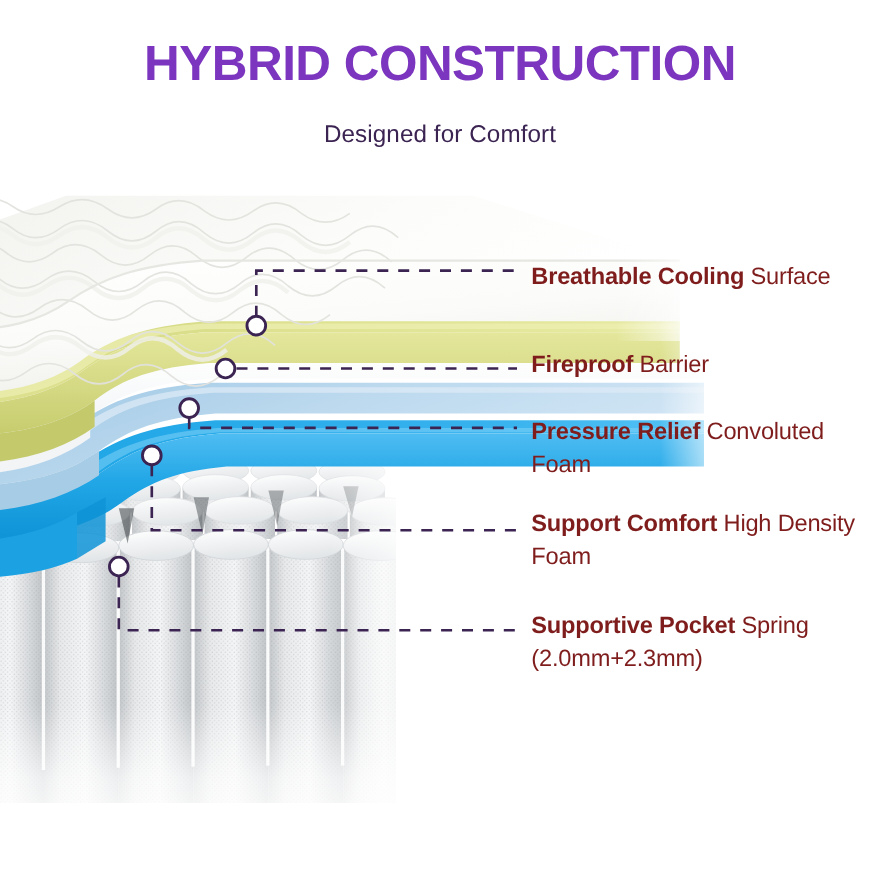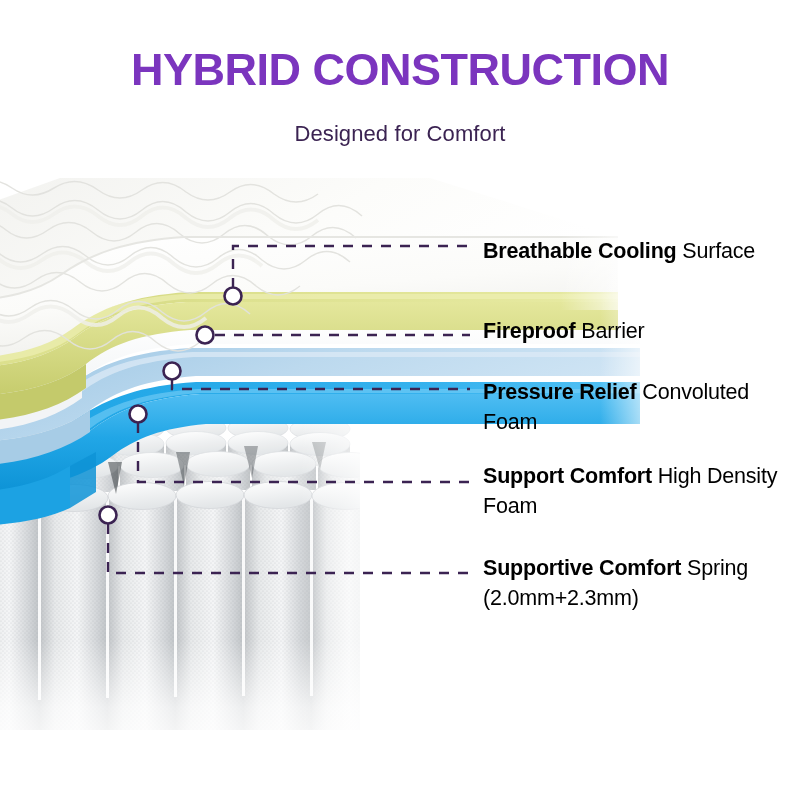--- a/index.html
+++ b/index.html
@@ -29,21 +29,21 @@
     text-align: center;
     padding-top: 34px;
   }
   .title {
     font-family: "Liberation Sans", sans-serif;
     font-weight: bold;
     font-size: 45px;
     letter-spacing: -0.5px;
     color: #7b35be;
     line-height: 1.05;
-    margin: 12px;
+    margin: 0;
     white-space: nowrap;
   }
   .subtitle {
     font-family: "Liberation Sans", sans-serif;
     font-weight: normal;
     font-size: 22px;
     color: #3b2352;
     margin: 28px 0 0 0;
     letter-spacing: 0.1px;
   }
@@ -64,21 +64,21 @@
   .labels {
     position: absolute;
     top: 0; left: 0;
     width: 800px;
     height: 800px;
   }
   .callout {
     position: absolute;
     left: 483px;
     width: 312px;
-    color: #000000;
+    color: #7f1d1d;
     font-family: "Liberation Sans", sans-serif;
     font-size: 21.5px;
     line-height: 30px;
     letter-spacing: -0.2px;
   }
   .callout .strong {
     font-weight: bold;
   }
   .callout .light {
     font-weight: normal;
@@ -436,17 +436,17 @@
 
     <div class="callout c4">
       <span class="strong">Support Comfort</span><span class="light"> High Density Foam</span>
     </div>
 
     <div class="callout c3">
       <span class="strong">Pressure Relief</span><span class="light"> Convoluted Foam</span>
     </div>
 
     <div class="callout c5">
-      <span class="strong">Supportive Comfort</span><span class="light"> Spring (2.0mm+2.3mm)</span>
+      <span class="strong">Supportive Pocket</span><span class="light"> Spring (2.0mm+2.3mm)</span>
     </div>
 
   </div>
 </div>
 
 </body></html>

